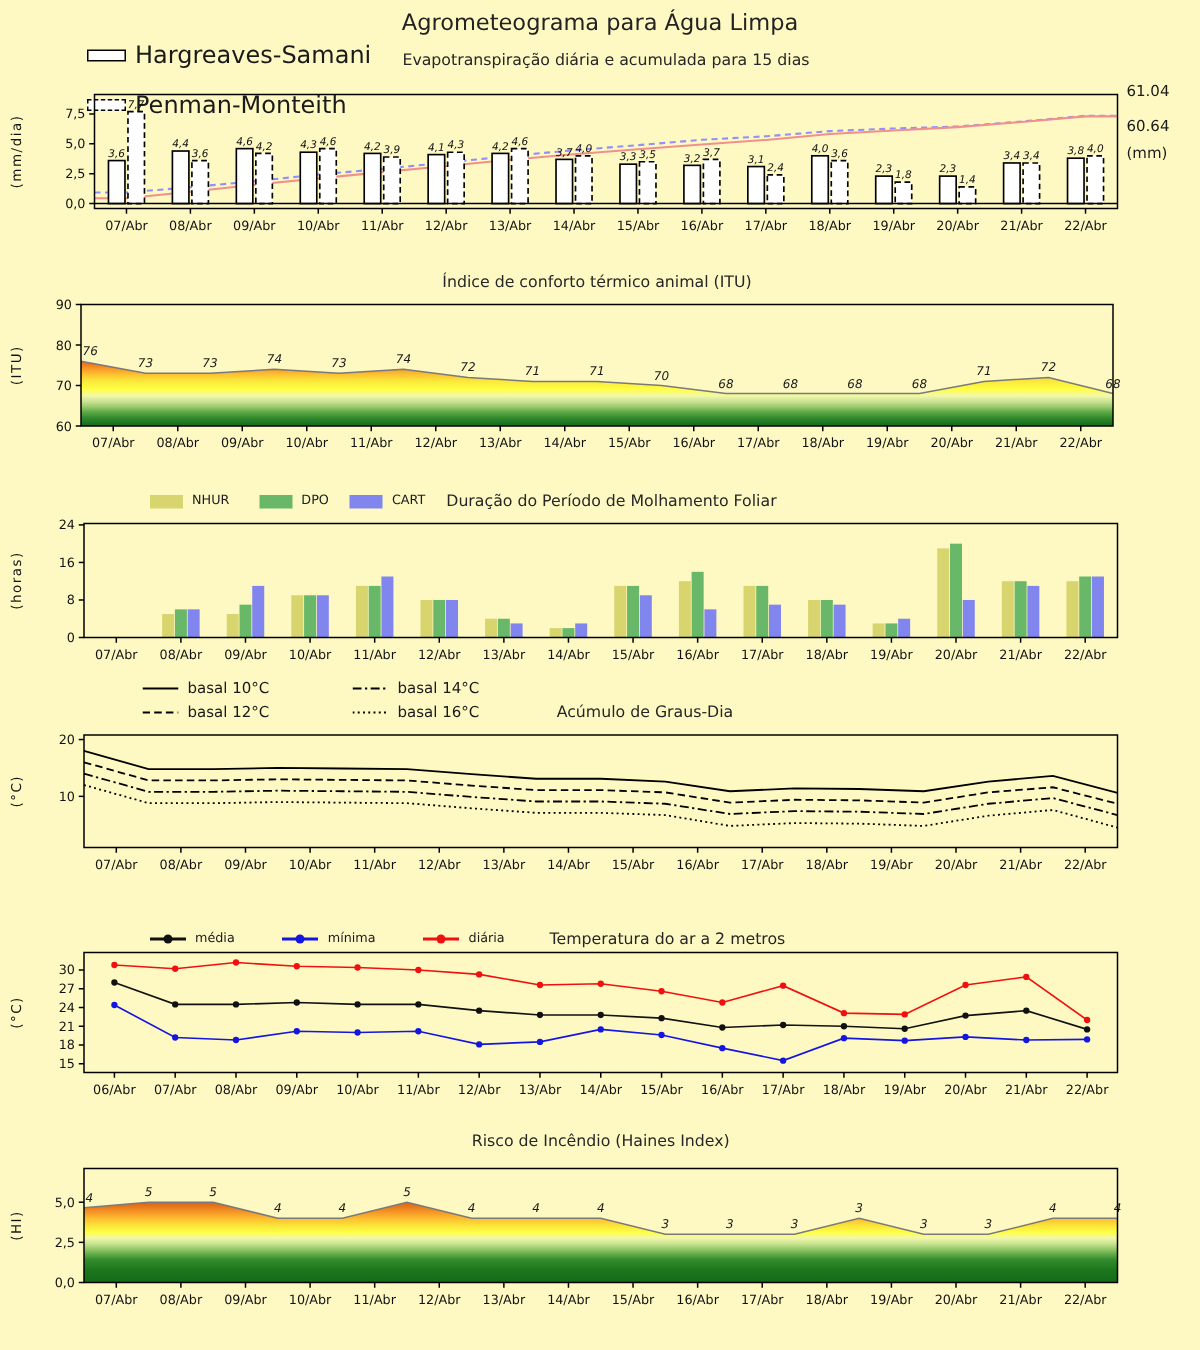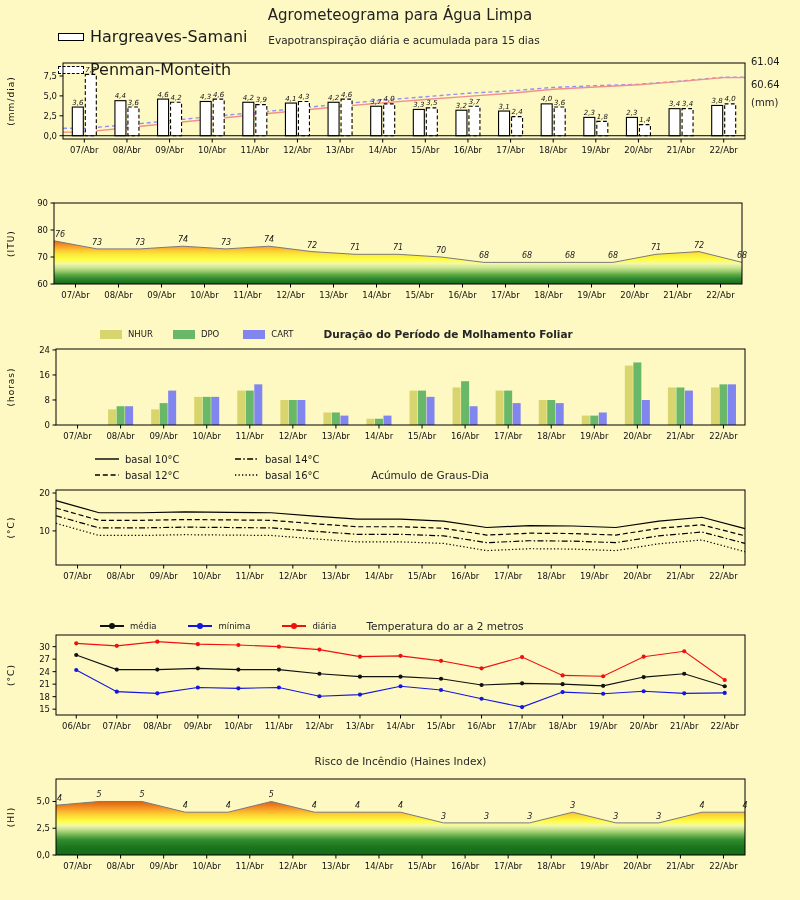--- a/index.html
+++ b/index.html
@@ -147,20 +147,21 @@
       <text x="638.4375" y="98" font-size="8.5" fill="#111" text-anchor="middle">20/Abr</text>
       <line x1="681.0625" y1="84" x2="681.0625" y2="87.5" stroke="#000" stroke-width="1"></line>
       <text x="681.0625" y="98" font-size="8.5" fill="#111" text-anchor="middle">21/Abr</text>
       <line x1="723.6875" y1="84" x2="723.6875" y2="87.5" stroke="#000" stroke-width="1"></line>
       <text x="723.6875" y="98" font-size="8.5" fill="#111" text-anchor="middle">22/Abr</text>
     </svg>
   <div class="abs ann" style="left:751px;top:56px;">61.04</div>
   <div class="abs ann" style="left:751px;top:79px;">60.64</div>
   <div class="abs ann" style="left:751px;top:97px;">(mm)</div>
 
+  <div class="abs sub-title" style="left:54px;top:182px;width:688px;">Índice de conforto térmico animal (ITU)</div>
   <svg class="abs" id="svg-itu" style="left:0;top:196px;" width="800" height="112">
       <defs>
         <linearGradient id="grad-itu" gradientUnits="userSpaceOnUse" x1="0" y1="7" x2="0" y2="88">
           <stop offset="0%" stop-color="#9a3c02"></stop>
           <stop offset="43%" stop-color="#d14f0e"></stop>
           <stop offset="48%" stop-color="#e8711a"></stop>
           <stop offset="53%" stop-color="#f89a28"></stop>
           <stop offset="58%" stop-color="#fdc531"></stop>
           <stop offset="63%" stop-color="#fbe83a"></stop>
           <stop offset="70%" stop-color="#ffff45"></stop>
@@ -237,25 +238,25 @@
 
   <div class="abs leg-row" style="left:100px;top:328px;">
     <div class="leg-item">
       <span class="sw-fill" style="background-color: rgb(216, 212, 110);"></span>
       <span>NHUR</span>
     </div>
     <div class="leg-item" style="margin-left:14px;">
       <span class="sw-fill" style="background-color: rgb(105, 184, 105);"></span>
       <span>DPO</span>
     </div>
-    <div class="leg-item" style="margin-left:18px;align-items:flex-end;">
+    <div class="leg-item" style="margin-left:8px;align-items:flex-end;">
       <span class="sw-fill" style="background-color: rgb(129, 133, 238);"></span>
       <span>CART</span>
     </div>
-    <div class="sub-title" style="margin-left:24px;font-weight:bold;">Duração do Período de Molhamento Foliar</div>
+    <div class="sub-title" style="margin-left:8px;">Duração do Período de Molhamento Foliar</div>
   </div>
   <svg class="abs" id="svg-dpm" style="left:0;top:342px;" width="800" height="108">
       <rect x="108.09375" y="67.36213991769547" width="8" height="15.637860082304528" fill="#d8d46e"></rect>
       <rect x="151.15625" y="67.36213991769547" width="8" height="15.637860082304528" fill="#d8d46e"></rect>
       <rect x="194.21875" y="54.851851851851855" width="8" height="28.148148148148145" fill="#d8d46e"></rect>
       <rect x="237.28125" y="48.59670781893004" width="8" height="34.40329218106996" fill="#d8d46e"></rect>
       <rect x="280.34375" y="57.97942386831276" width="8" height="25.020576131687243" fill="#d8d46e"></rect>
       <rect x="323.40625" y="70.48971193415638" width="8" height="12.510288065843625" fill="#d8d46e"></rect>
       <rect x="366.46875" y="76.7448559670782" width="8" height="6.255144032921805" fill="#d8d46e"></rect>
       <rect x="409.53125" y="48.59670781893004" width="8" height="34.40329218106996" fill="#d8d46e"></rect>

